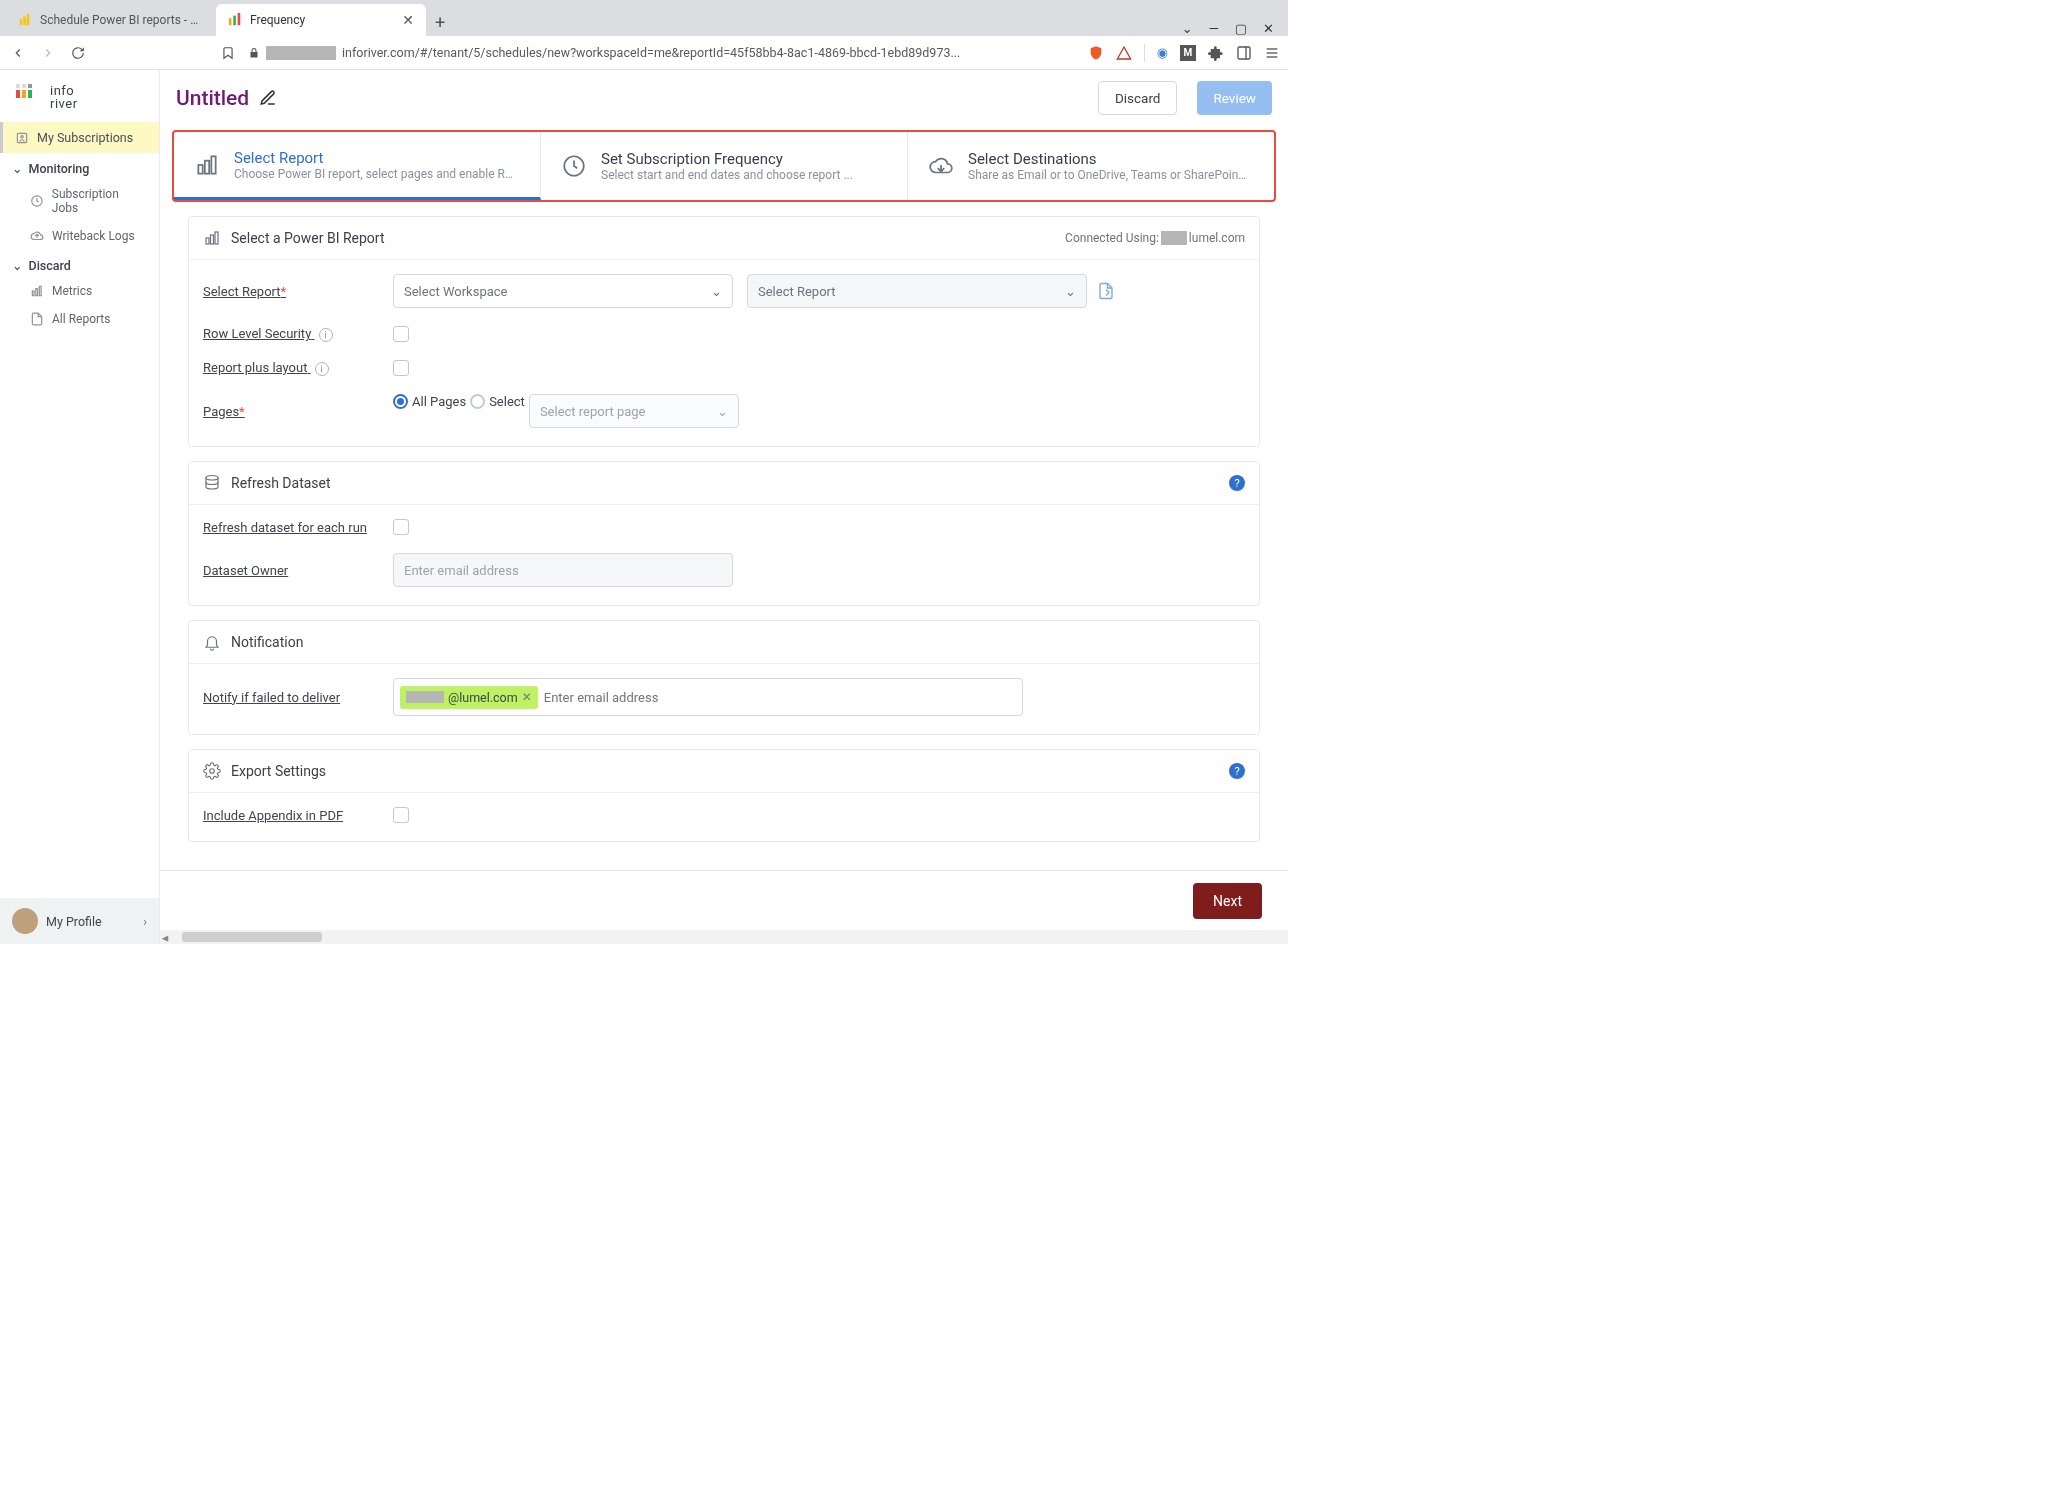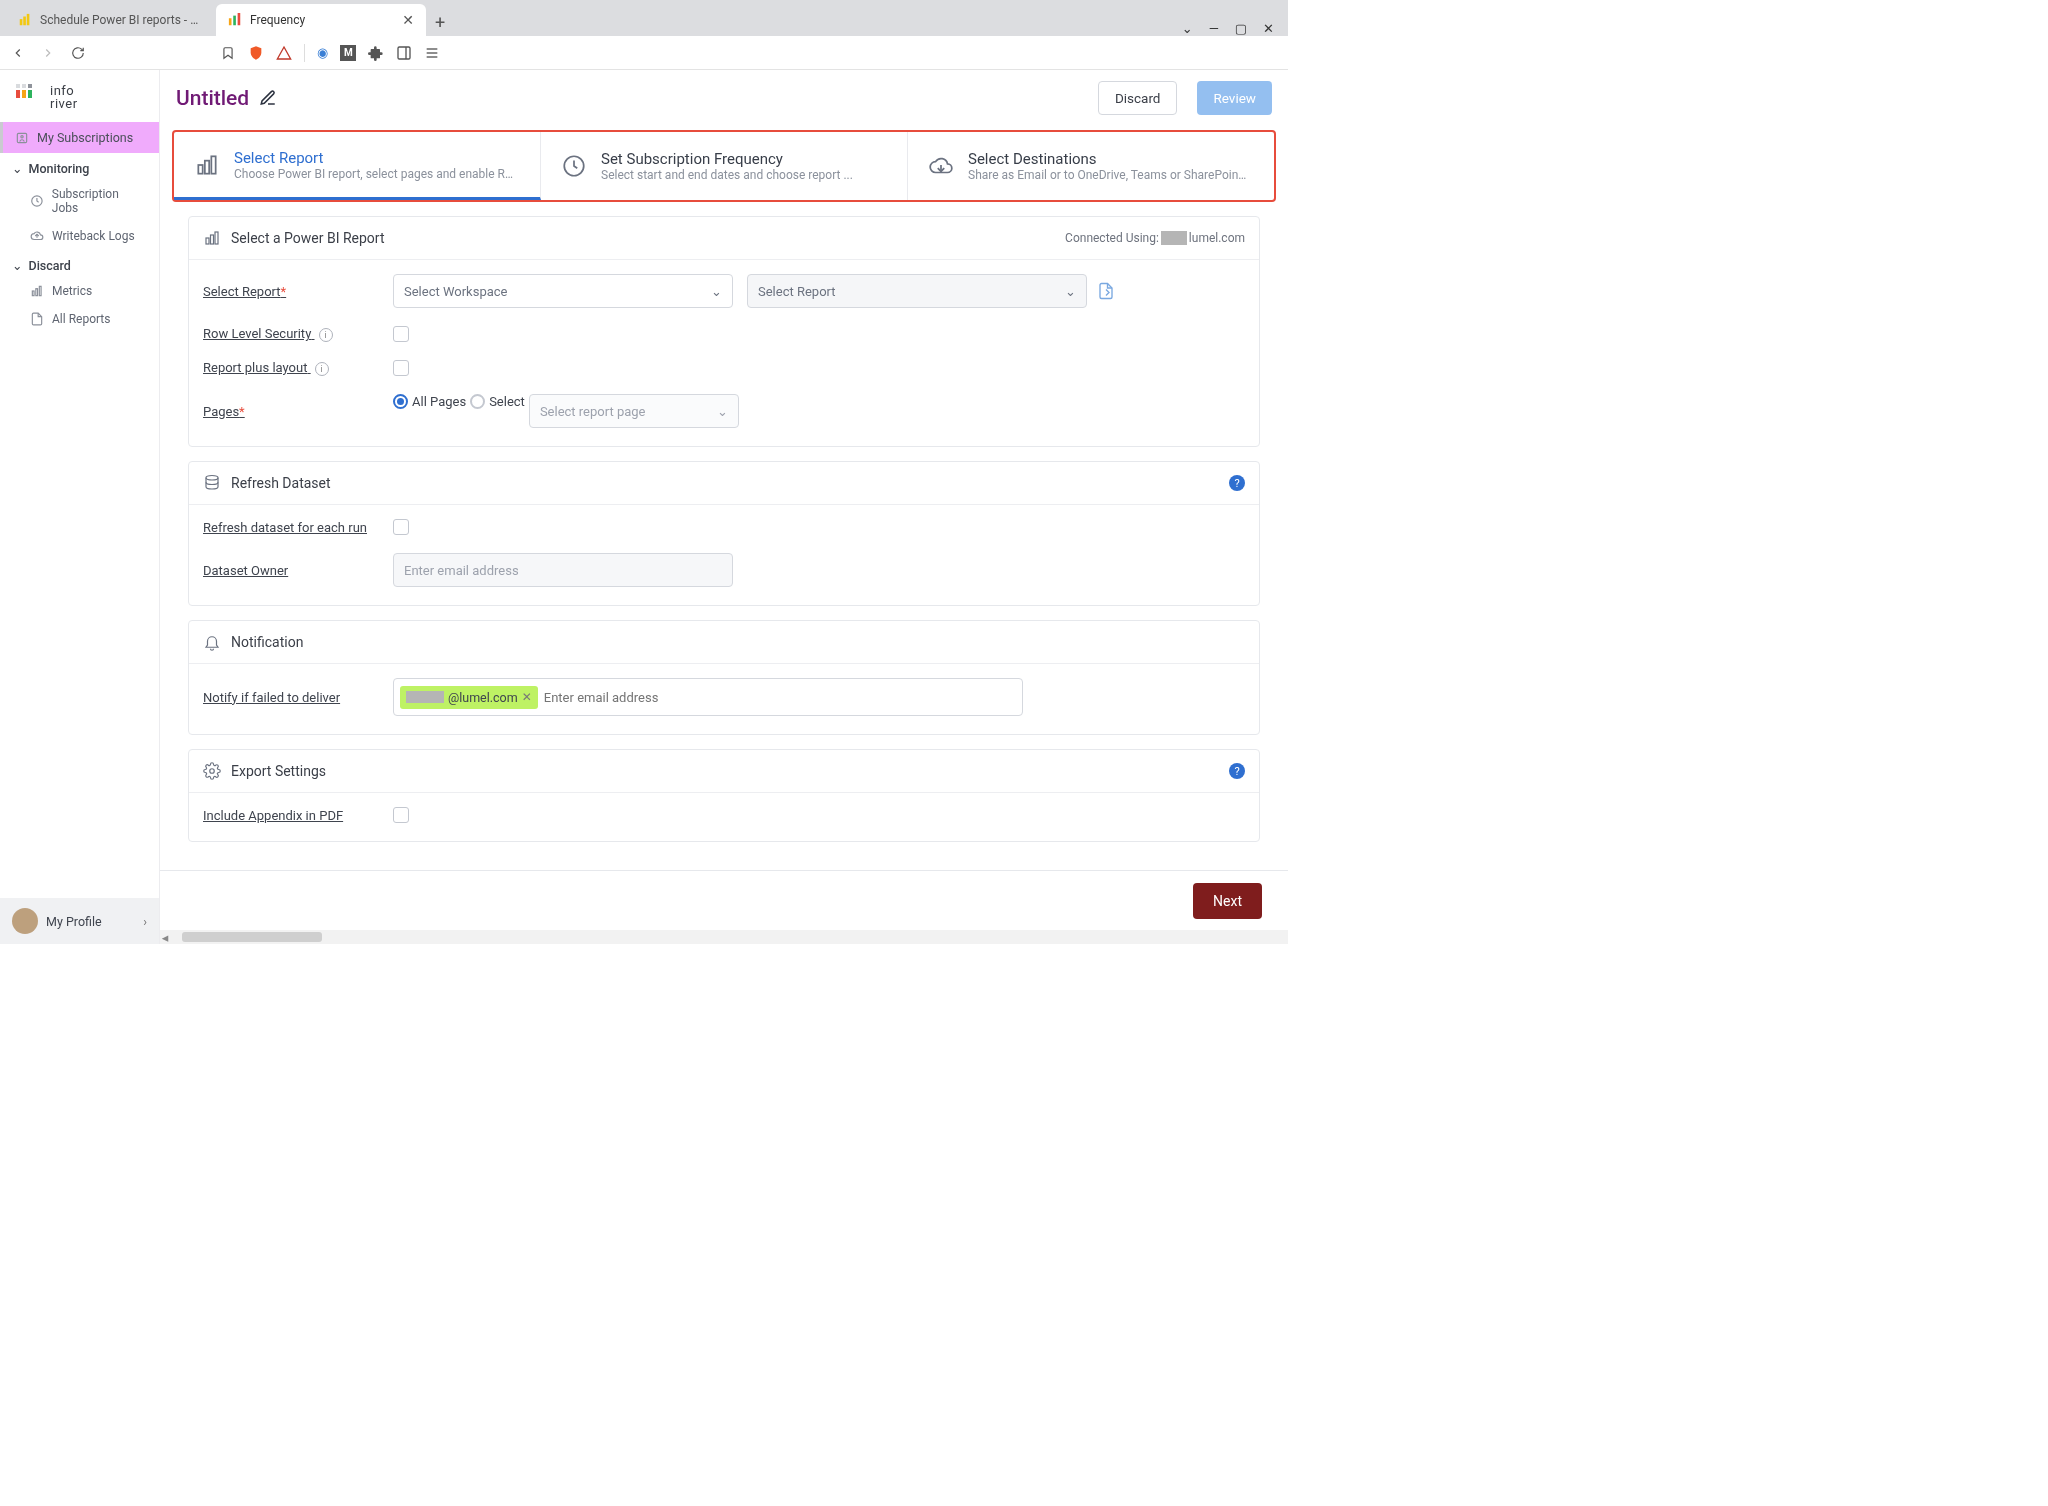--- a/index.html
+++ b/index.html
@@ -16,21 +16,21 @@
   .nav-icon { width:20px; height:20px; display:flex; align-items:center; justify-content:center; color:#555; }
   .url-region { flex:1; display:flex; align-items:center; gap:6px; color:#5a5a5a; font-size:12.5px; overflow:hidden;}
   .url-region .redacted { background:#b5b5b5; width:70px; height:14px; display:inline-block;}
   .ext-icons { display:flex; gap:12px; align-items:center;}
   .content { flex:1; display:flex; background:#fff; overflow:hidden;}
   .sidebar { width:160px; border-right:1px solid #ececef; display:flex; flex-direction:column; background:#fff;}
   .logo-row { padding:14px 16px 12px; }
   .logo { display:flex; align-items:center; gap:6px; }
   .logo-text { font-size:13px; line-height:1; color:#3b3f46; letter-spacing:0.5px;}
   .side-item { padding:8px 12px; display:flex; align-items:center; gap:8px; font-size:12.5px; color:#4a4f59; cursor:pointer;}
-  .side-item.active { background:#f0abfc; border-left:3px solid #c9cbd0;}
+  .side-item.active { background:#fef9c3; border-left:3px solid #c9cbd0;}
   .side-group { padding:8px 12px 4px; display:flex; align-items:center; gap:6px; font-size:12.5px; color:#3d424b; font-weight:500;}
   .side-sub { padding:7px 12px 7px 30px; display:flex; align-items:center; gap:8px; font-size:12px; color:#5f6571;}
   .side-footer { margin-top:auto; padding:10px 12px; display:flex; align-items:center; gap:8px; background:#f0f1f3; font-size:12.5px; color:#3f444e;}
   .avatar { width:26px; height:26px; border-radius:50%; background:#bda07d;}
   .chev { margin-left:auto; color:#777;}
   .main { flex:1; display:flex; flex-direction:column; overflow:hidden;}
   .topbar { height:56px; display:flex; align-items:center; padding:0 16px; gap:10px;}
   .title { font-size:21px; font-weight:500; color:#701a75;}
   .pencil { width:18px; height:18px; color:#2c3240;}
   .tb-sp { flex:1;}
@@ -136,20 +136,29 @@
           <path d="M21 12a9 9 0 1 1-3-6.7L21 8"></path>
           <polyline points="21 3 21 8 16 8"></polyline>
         </svg>
       </span>
     <span style="width:110px"></span>
     <span class="nav-icon">
         <svg width="14" height="14" viewBox="0 0 24 24" fill="none" stroke="#555" stroke-width="2">
           <path d="M19 21l-7-5-7 5V5a2 2 0 0 1 2-2h10a2 2 0 0 1 2 2z"></path>
         </svg>
       </span>
+    <div class="url-region">
+      <span>
+          <svg width="12" height="12" viewBox="0 0 24 24" fill="#555">
+            <path d="M17 10V7a5 5 0 0 0-10 0v3H5v11h14V10h-2zm-8-3a3 3 0 0 1 6 0v3H9V7z"></path>
+          </svg>
+        </span>
+      <span class="redacted"></span>
+      <span style="white-space:nowrap;overflow:hidden;text-overflow:ellipsis;">inforiver.com/#/tenant/5/schedules/new?workspaceId=me&amp;reportId=45f58bb4-8ac1-4869-bbcd-1ebd89d973...</span>
+    </div>
     <div class="ext-icons">
       <span>
           <svg width="16" height="16" viewBox="0 0 24 24">
             <path fill="#f05a28" d="M12 2l8 3v6c0 5-3.5 9.5-8 11-4.5-1.5-8-6-8-11V5l8-3z"></path>
           </svg>
         </span>
       <span>
           <svg width="16" height="16" viewBox="0 0 24 24">
             <path fill="none" stroke="#c0392b" stroke-width="2" d="M12 3l10 18H2z"></path>
           </svg>

